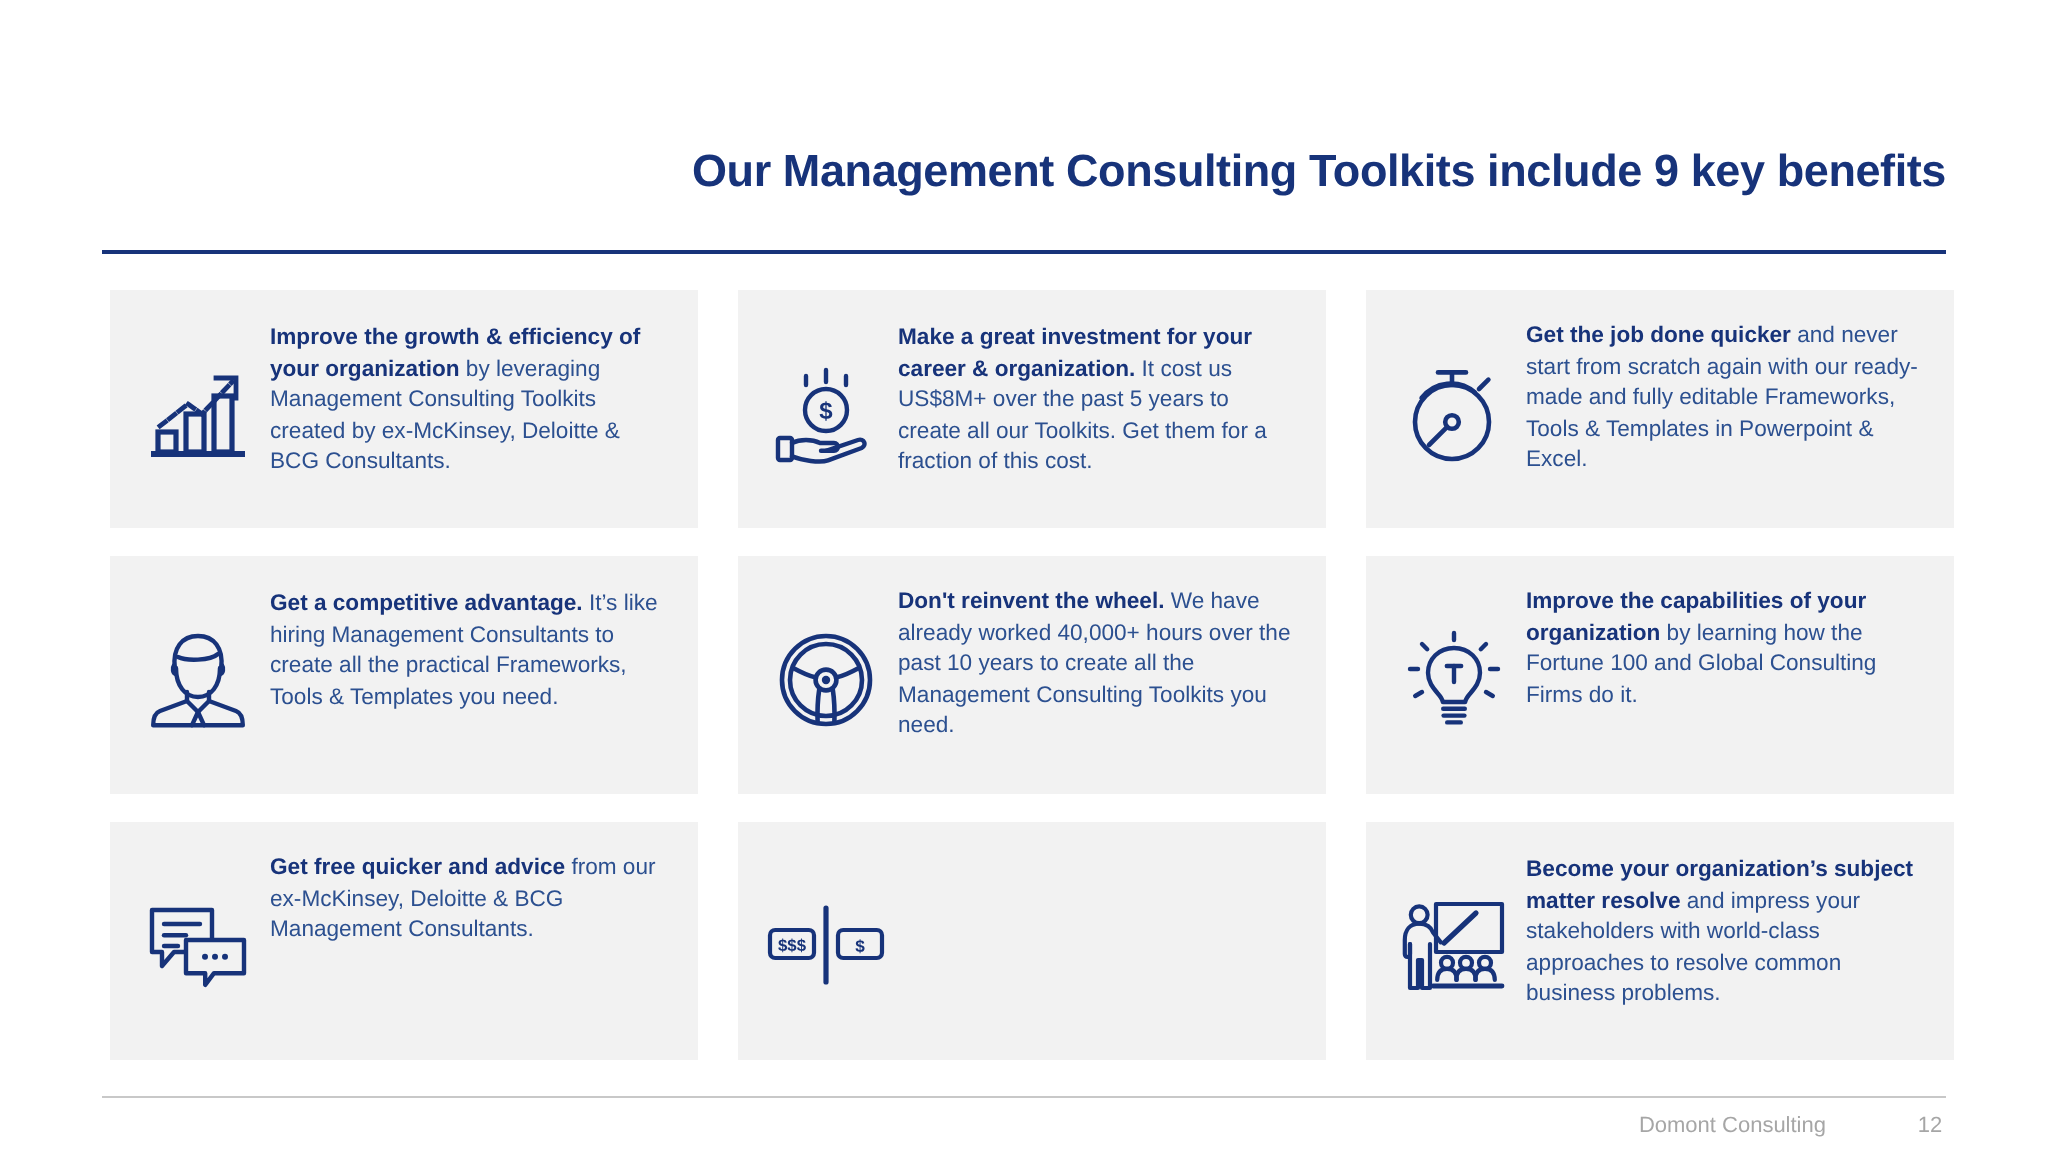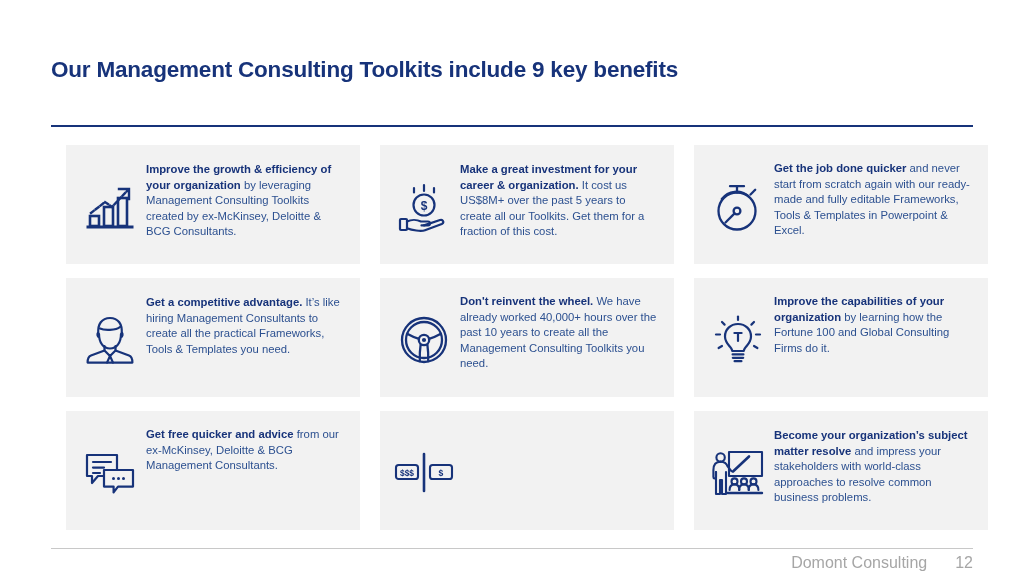--- a/index.html
+++ b/index.html
@@ -22,22 +22,23 @@
     width: 1024px;
     height: 576px;
     position: relative;
     background: #ffffff;
   }
 
   
   .header {
     position: absolute;
     left: 51px;
-    top: 56px;
-    width: 922px;
+    top: 72px;
+    width: 922px;
+    text-align: right;
   }
 
   .slide-title {
     font-size: 22.5px;
     font-weight: bold;
     color: #17337a;
     letter-spacing: -0.2px;
     line-height: 1.2;
     white-space: nowrap;
   }
@@ -47,21 +48,21 @@
     left: 51px;
     top: 125px;
     width: 922px;
     height: 2px;
     background: #17337a;
   }
 
   
   .grid {
     position: absolute;
-    left: 66px;
+    left: 55px;
     top: 145px;
     width: 922px;
     display: grid;
     grid-template-columns: repeat(3, 294px);
     grid-template-rows: 119px 119px 119px;
     column-gap: 20px;
     row-gap: 14px;
   }
 
   .card {
@@ -115,22 +116,22 @@
 
   .footer {
     position: absolute;
     left: 51px;
     top: 554px;
     width: 922px;
     height: 18px;
     display: flex;
     justify-content: flex-end;
     align-items: center;
-    gap: 28px;
-    font-size: 16px;
+    gap: 44px;
+    font-size: 11px;
     color: #a6a6a6;
   }
 
   .footer-page { min-width: 16px; text-align: center; }
 </style>
 </head>
 <body>
 
 <div class="slide">
 

